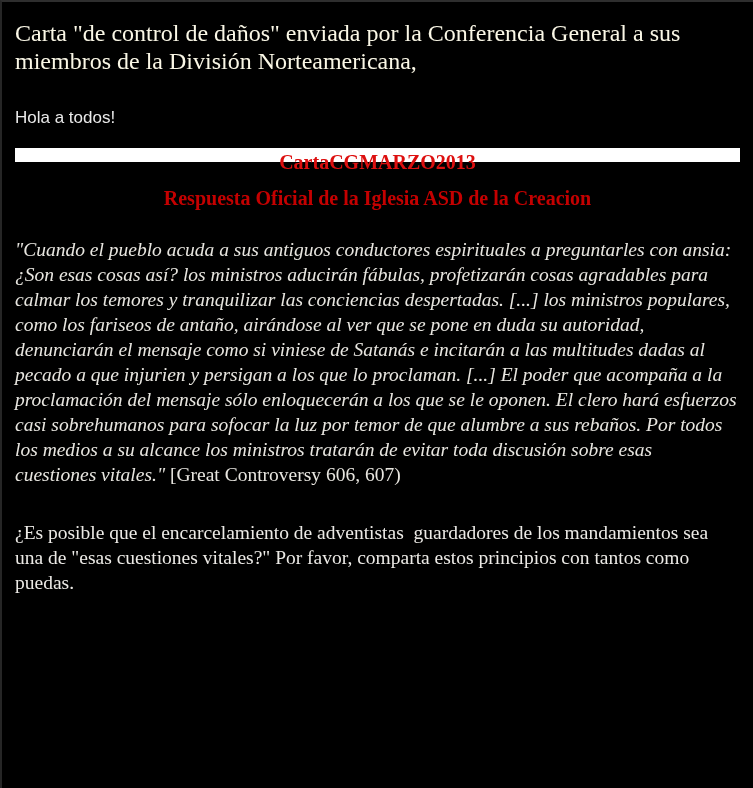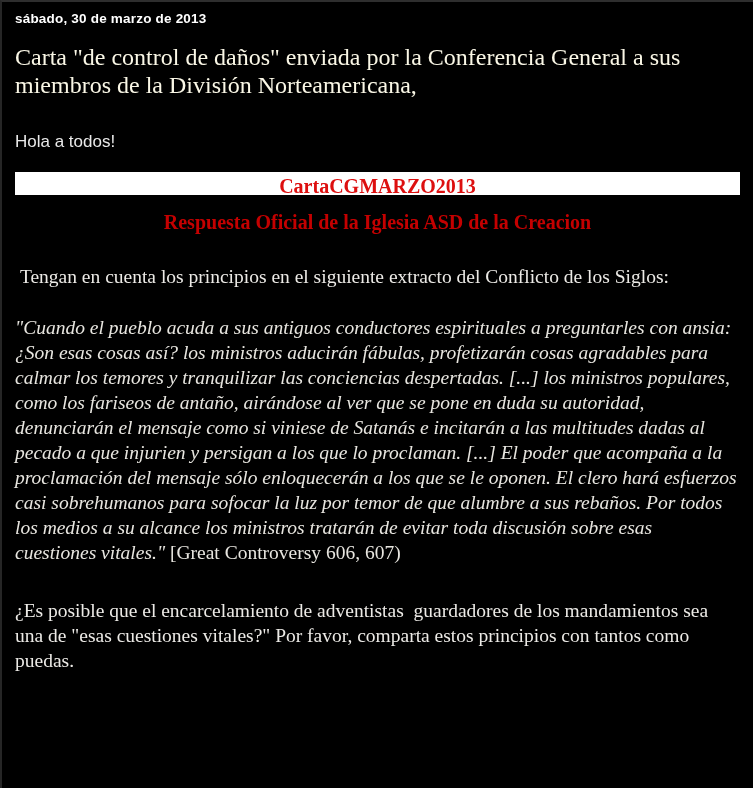--- a/index.html
+++ b/index.html
@@ -38,35 +38,35 @@
   .para-sans {
     font-family: "Liberation Sans", sans-serif;
     font-size: 17px;
     line-height: 24.5px;
     color: #e9e9e9;
   }
   .greeting { margin-top: 31px; }
   .intro { margin-top: 26px; max-width: 725px; }
   .link-bar {
     width: 725px;
-    height: 23px;
+    height: 14px;
     background: #ffffff;
     text-align: center;
   }
   .link-bar a {
     font-family: "Liberation Serif", "DejaVu Serif", serif;
     font-size: 20px;
     font-weight: bold;
     color: #dd0f0f;
     text-decoration: none;
     line-height: 28px;
     display: inline-block;
   }
   .subtitle {
-    margin-top: 16px;
+    margin-top: 25px;
     width: 725px;
     text-align: center;
     font-family: "Liberation Serif", "DejaVu Serif", serif;
     font-size: 20px;
     font-weight: bold;
     color: #c40000;
   }
   .lead-in {
     margin-top: 32px;
     font-family: "Liberation Serif", "DejaVu Serif", serif;
@@ -92,32 +92,30 @@
     color: #eceae6;
     max-width: 720px;
     white-space: pre-wrap;
   }
 </style>
 </head>
 <body>
 
 <div class="page">
 
-  <div class="date-header">sábado, 30 de marzo de 2013</div>
 
   <h1 class="post-title">Carta "de control de daños" enviada por la Conferencia General a sus miembros de la División Norteamericana,</h1>
 
   <p class="para-sans greeting">Hola a todos!</p>
 
 
   <div class="link-bar">
     <a href="#">CartaCGMARZO2013</a>
   </div>
 
   <div class="subtitle">Respuesta Oficial de la Iglesia ASD de la Creacion</div>
 
-  <p class="lead-in"> Tengan en cuenta los principios en el siguiente extracto del Conflicto de los Siglos:</p>
 
   <p class="quote"><span class="quote-text">"Cuando el pueblo acuda a sus antiguos conductores espirituales a preguntarles con ansia: ¿Son esas cosas así? los ministros aducirán fábulas, profetizarán cosas agradables para calmar los temores y tranquilizar las conciencias despertadas. [...] los ministros populares, como los fariseos de antaño, airándose al ver que se pone en duda su autoridad, denunciarán el mensaje como si viniese de Satanás e incitarán a las multitudes dadas al pecado a que injurien y persigan a los que lo proclaman. [...] El poder que acompaña a la proclamación del mensaje sólo enloquecerán a los que se le oponen. El clero hará esfuerzos casi sobrehumanos para sofocar la luz por temor de que alumbre a sus rebaños. Por todos los medios a su alcance los ministros tratarán de evitar toda discusión sobre esas cuestiones vitales."</span><span class="quote-citation"> [Great Controversy 606, 607)</span></p>
 
   <p class="closing">¿Es posible que el encarcelamiento de adventistas  guardadores de los mandamientos sea una de "esas cuestiones vitales?" Por favor, comparta estos principios con tantos como puedas.</p>
 
 </div>
 
 </body></html>

